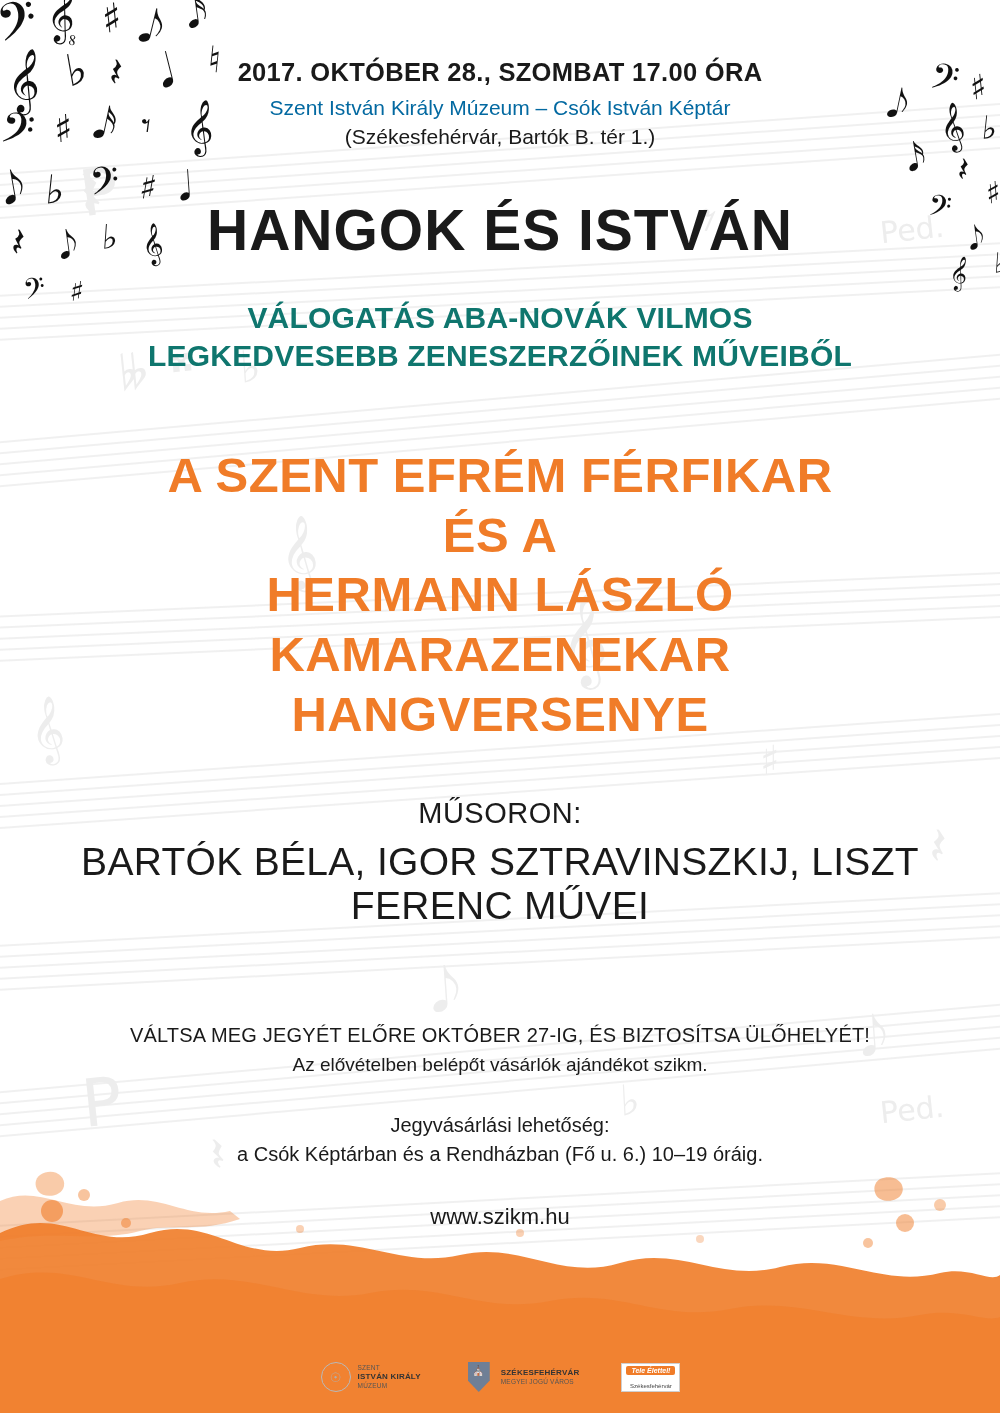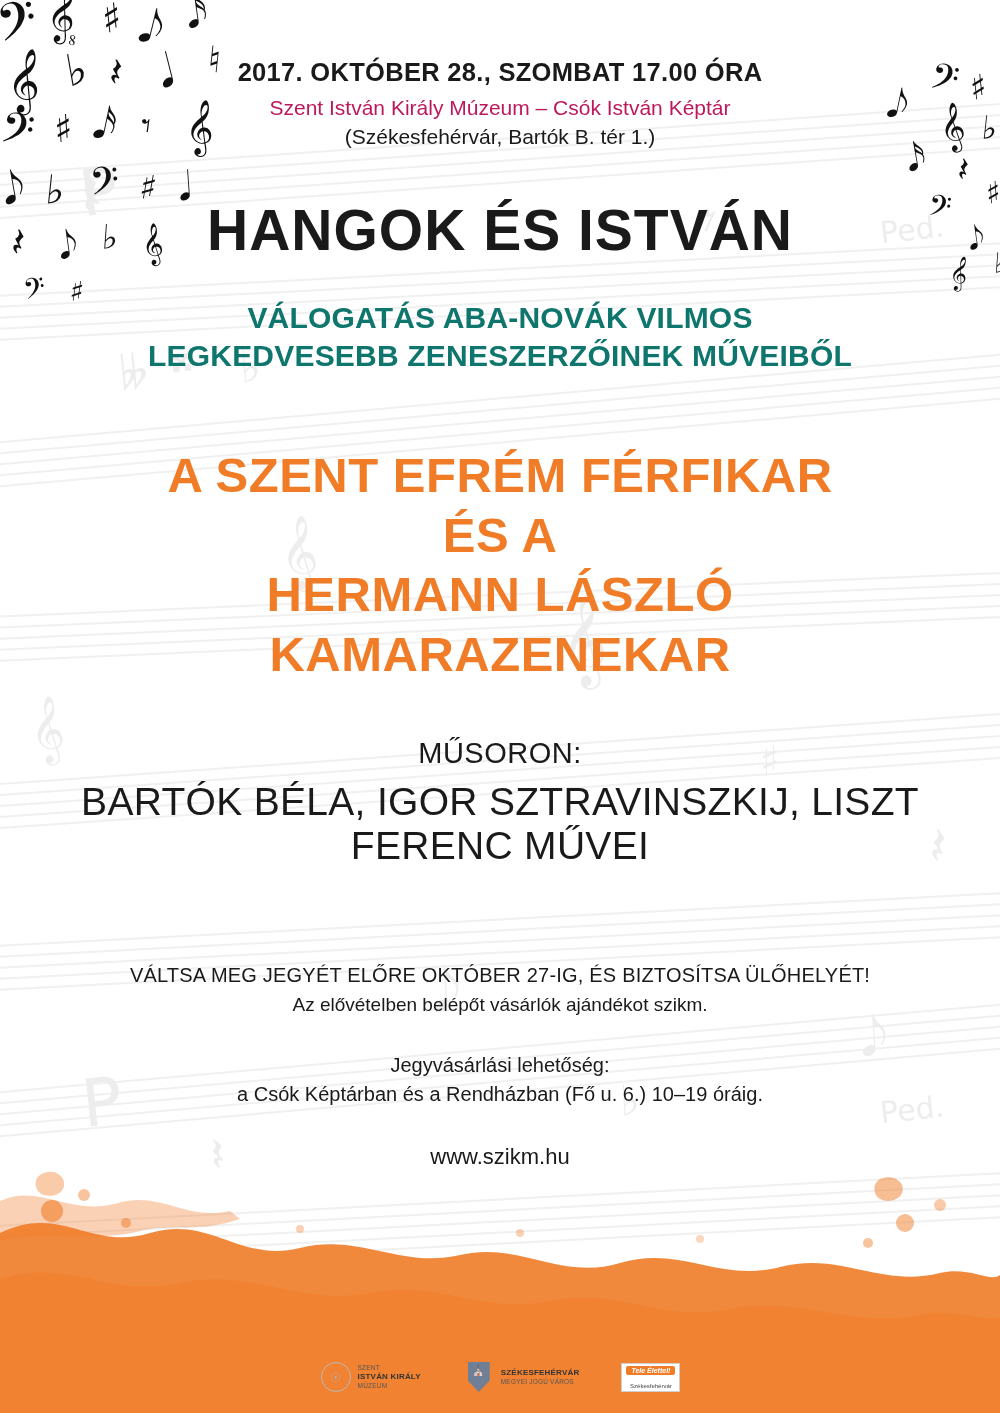--- a/index.html
+++ b/index.html
@@ -65,21 +65,21 @@
   .date-line {
     margin-top: 58px;
     font-size: 25.5px;
     font-weight: bold;
     letter-spacing: 0.3px;
     color: #1a1a1a;
   }
   .venue-line {
     margin-top: 9px;
     font-size: 21px;
-    color: #be185d;
+    color: #0369a1;
   }
   .venue-line2 {
     margin-top: 5px;
     font-size: 21px;
     color: #1a1a1a;
   }
 
   .main-title {
     margin-top: 48px;
     font-size: 57px;
@@ -363,20 +363,21 @@
     <div class="subtitle">
       <div>VÁLOGATÁS ABA-NOVÁK VILMOS</div>
       <div>LEGKEDVESEBB ZENESZERZŐINEK MŰVEIBŐL</div>
     </div>
 
     <div class="performers">
       <div>A SZENT EFRÉM FÉRFIKAR</div>
       <div>ÉS A</div>
       <div>HERMANN LÁSZLÓ</div>
       <div>KAMARAZENEKAR</div>
+      <div>HANGVERSENYE</div>
     </div>
 
     <div class="program-label">MŰSORON:</div>
     <div class="program-list">BARTÓK BÉLA, IGOR SZTRAVINSZKIJ, LISZT FERENC MŰVEI</div>
 
     <div class="presale-main">VÁLTSA MEG JEGYÉT ELŐRE OKTÓBER 27-IG, ÉS BIZTOSÍTSA ÜLŐHELYÉT!</div>
     <div class="presale-sub">Az elővételben belépőt vásárlók ajándékot szikm.</div>
 
     <div class="tickets-label">Jegyvásárlási lehetőség:</div>
     <div class="tickets-line">a Csók Képtárban és a Rendházban (Fő u. 6.) 10–19 óráig.</div>

